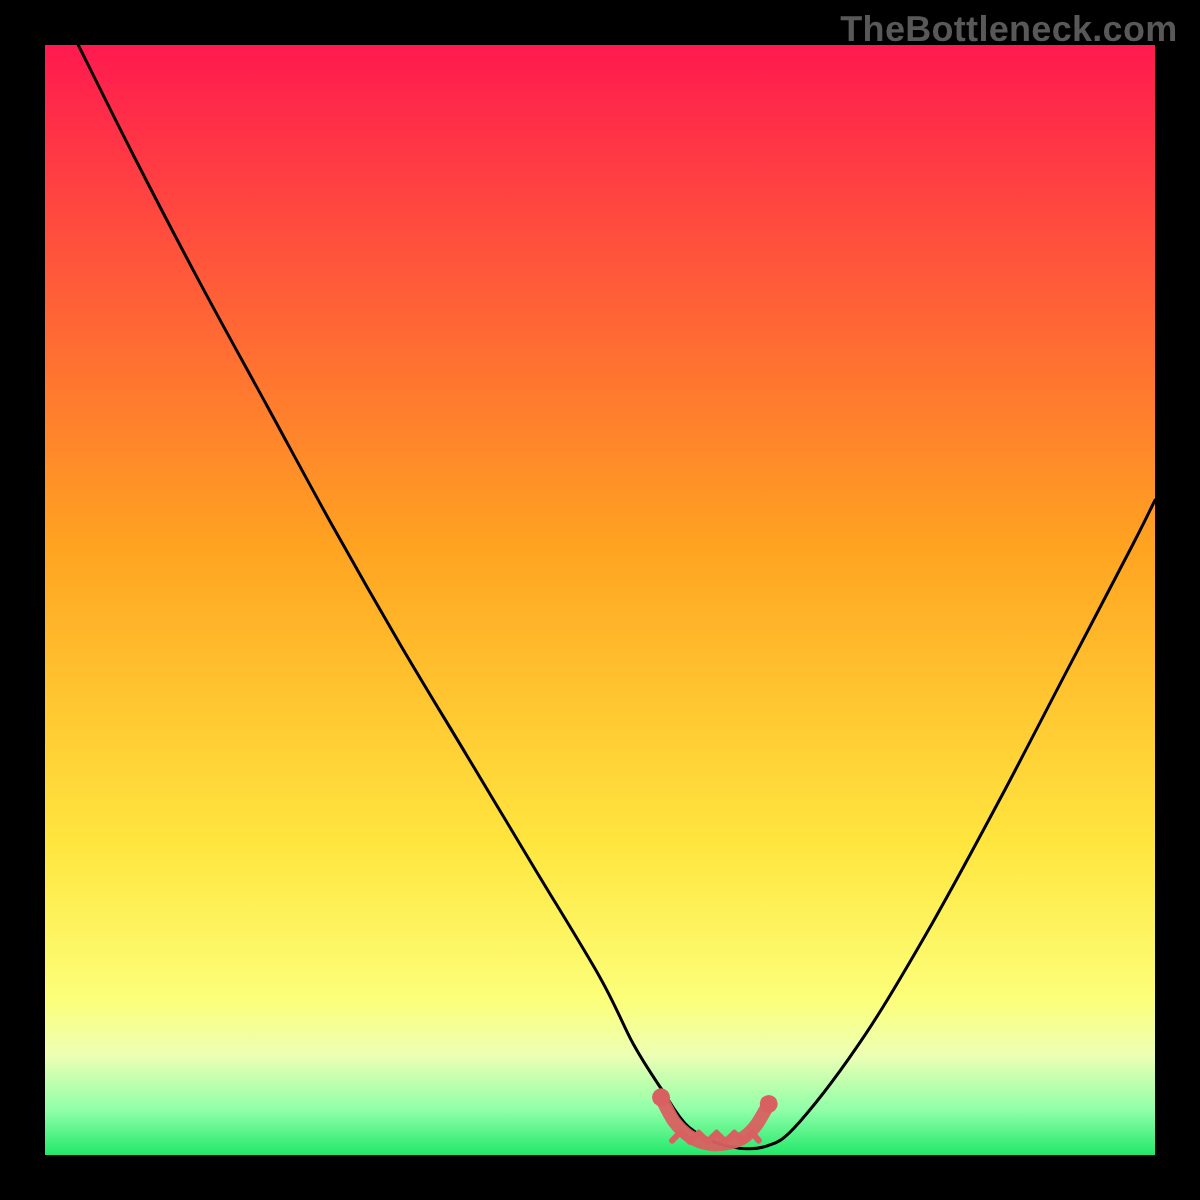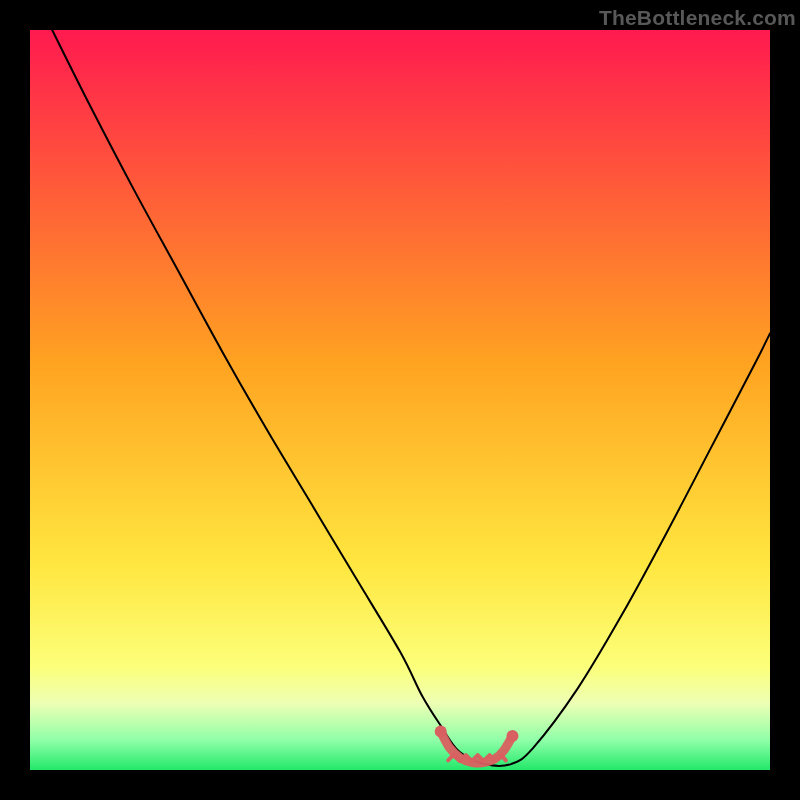--- a/index.html
+++ b/index.html
@@ -13,23 +13,23 @@
   }
   .container {
     position: relative;
     width: 800px;
     height: 800px;
     background: #000;
   }
   .watermark {
     position: absolute;
     top: 6px;
-    right: 4px;
+    right: 15px;
     color: #585858;
-    font-size: 21px;
+    font-size: 24px;
     font-weight: 600;
     letter-spacing: 0.2px;
     z-index: 10;
   }
   .plot {
     position: absolute;
     left: 30px;
     top: 30px;
     width: 740px;
     height: 740px;

